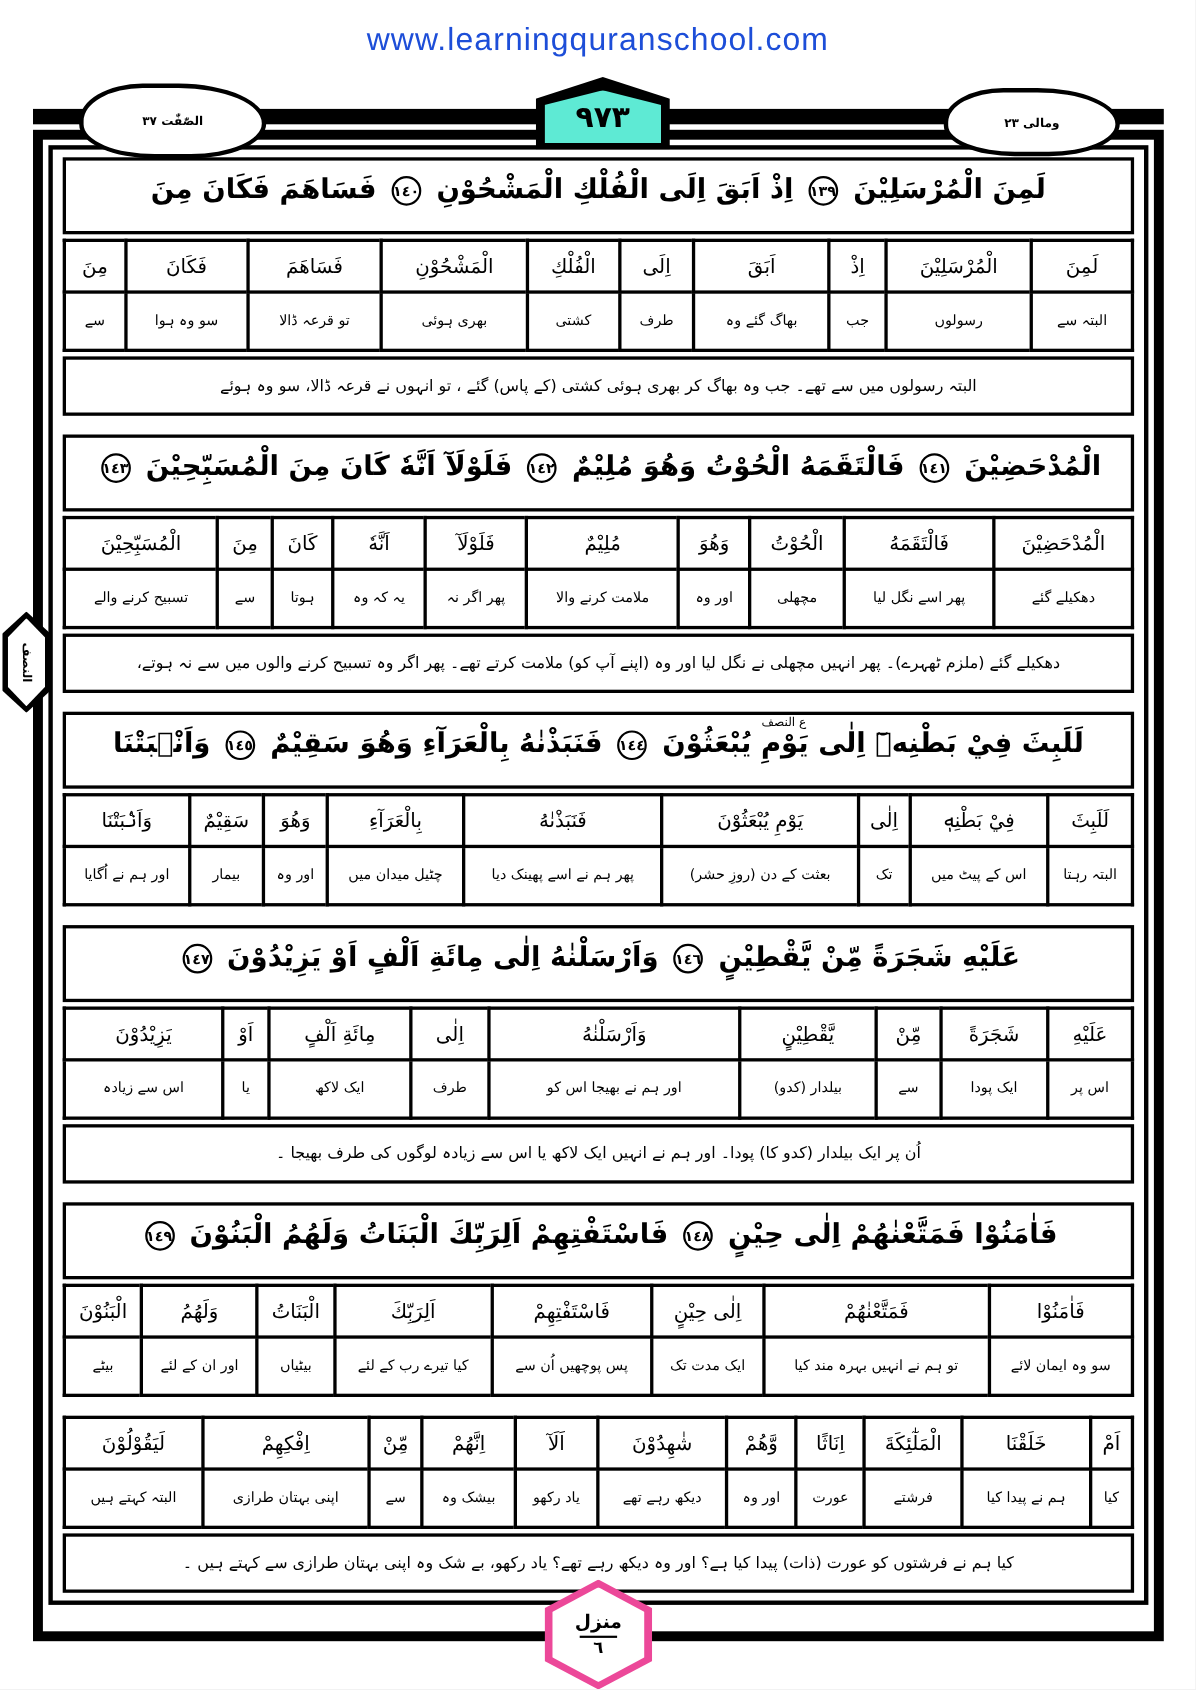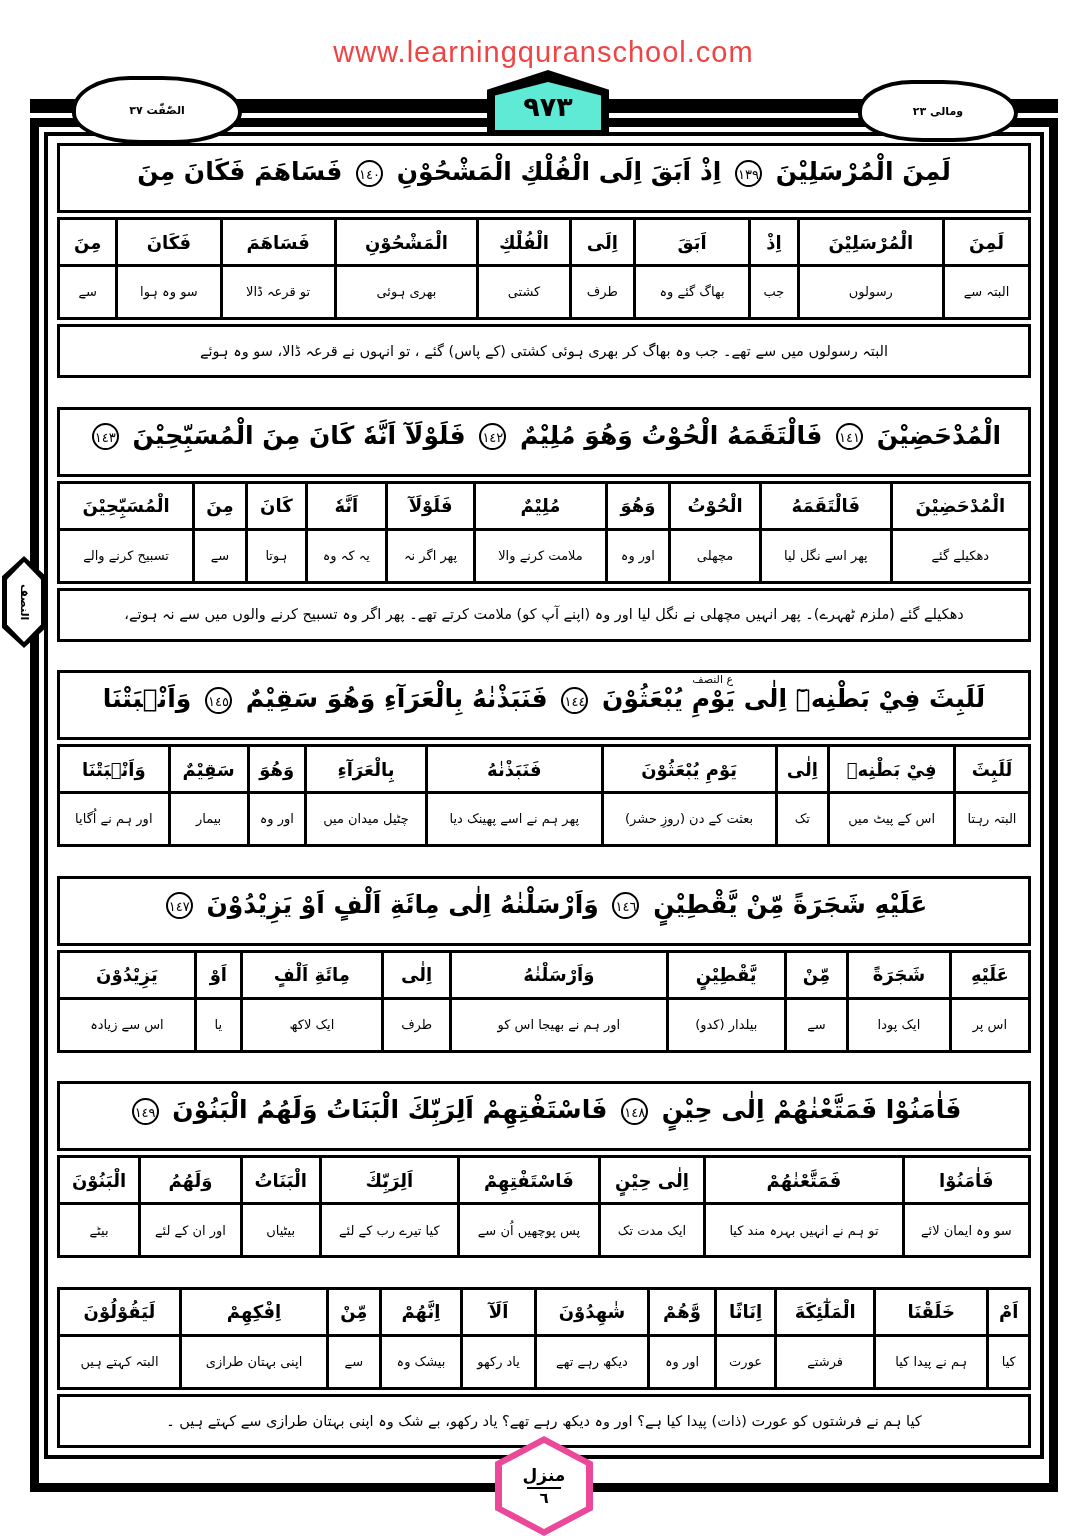--- a/index.html
+++ b/index.html
@@ -1,45 +1,45 @@
 <!DOCTYPE html>
 <html lang="ur"><head>
 <meta charset="utf-8">
 <style>
   html,body{margin:0;padding:0;background:#e8e8e8;}
   #page{position:relative;width:1087px;height:1536px;background:#ffffff;overflow:hidden;
         font-family:"DejaVu Sans",sans-serif;color:#000;}
-  .site-url{position:absolute;top:36px;left:0;right:0;text-align:center;
-            font-family:"Liberation Sans",sans-serif;font-size:29px;color:#ef4444;letter-spacing:1px;}
+  .site-url{position:absolute;top:20px;left:0;right:0;text-align:center;
+            font-family:"Liberation Sans",sans-serif;font-size:29px;color:#1d4ed8;letter-spacing:1px;}
   .top-band{position:absolute;left:30px;top:99px;width:1028px;height:14px;background:#000;}
   .badge{position:absolute;background:#fff;border:4px solid #000;z-index:3;
          border-radius:42% 58% 50% 50% / 62% 66% 58% 56%;
          display:flex;align-items:center;justify-content:center;
          font-weight:bold;font-size:11px;direction:rtl;text-align:center;}
   .badge-left{left:72px;top:76px;width:162px;height:60px;}
   .badge-right{left:858px;top:80px;width:152px;height:54px;}
   .pagenum{position:absolute;left:487px;top:70px;width:122px;height:66px;background:#000;z-index:3;
            clip-path:polygon(50% 0,100% 30%,100% 100%,0 100%,0 30%);}
   .pagenum-inner{position:absolute;left:8px;top:12px;width:106px;height:48px;background:#5eead4;
            clip-path:polygon(50% 0,100% 28%,100% 100%,0 100%,0 28%);
            display:flex;align-items:center;justify-content:center;font-size:27px;font-weight:bold;}
   .main-frame{position:absolute;left:30px;top:118px;width:1028px;height:1374px;box-sizing:border-box;
            border:9px solid #000;padding:5px 5px 24px 5px;background:#fff;}
   .inner-frame{width:100%;height:100%;box-sizing:border-box;border:4px solid #000;
            padding:7px 9px;display:flex;flex-direction:column;justify-content:space-between;direction:rtl;}
   .section{display:flex;flex-direction:column;gap:4px;}
   .verse{position:relative;border:3px solid #000;min-height:52px;direction:rtl;text-align:center;
          font-size:25px;font-weight:bold;line-height:1.45;padding:8px 8px 4px;}
   .ayah-num{display:inline-block;width:27px;height:27px;line-height:25px;box-sizing:border-box;
-         border:2.5px solid #000;border-radius:50%;font-size:13px;font-weight:normal;
+         border:2.5px solid #000;border-radius:50%;font-size:13px;font-weight:bold;
          margin:0 5px;text-align:center;vertical-align:middle;}
   .annotation{position:absolute;top:1px;right:295px;font-size:11px;font-weight:normal;line-height:1;}
   .wordtable{width:100%;border-collapse:collapse;table-layout:auto;direction:rtl;}
   .wordtable td{border:3px solid #000;text-align:center;vertical-align:middle;padding:2px 4px;}
-  .word-cell{font-size:18px;font-weight:bold;height:40px;white-space:nowrap;}
+  .word-cell{font-size:18px;font-weight:normal;height:40px;white-space:nowrap;}
   .meaning-cell{font-size:13px;height:46px;line-height:1.35;}
   .translation{border:3px solid #000;min-height:42px;direction:rtl;text-align:center;
          font-size:14.5px;display:flex;align-items:center;justify-content:center;
          padding:3px 12px;line-height:1.4;}
   .margin-ornament{position:absolute;left:2px;top:556px;width:44px;height:92px;background:#000;z-index:2;
          clip-path:polygon(50% 0,100% 22%,100% 78%,50% 100%,0 78%,0 22%);}
   .margin-ornament-inner{position:absolute;left:5px;top:6px;width:34px;height:80px;background:#fff;
          clip-path:polygon(50% 0,100% 22%,100% 78%,50% 100%,0 78%,0 22%);
          display:flex;align-items:center;justify-content:center;
          font-size:11px;font-weight:bold;writing-mode:vertical-rl;}
@@ -184,20 +184,21 @@
                 <td class="meaning-cell">سے</td>
                 <td class="meaning-cell">بیلدار (کدو)</td>
                 <td class="meaning-cell">اور ہم نے بھیجا اس کو</td>
                 <td class="meaning-cell">طرف</td>
                 <td class="meaning-cell">ایک لاکھ</td>
                 <td class="meaning-cell">یا</td>
                 <td class="meaning-cell">اس سے زیادہ</td>
               </tr>
             </tbody>
           </table>
+          <div class="translation">اُن پر ایک بیلدار (کدو کا) پودا۔ اور ہم نے انہیں ایک لاکھ یا اس سے زیادہ لوگوں کی طرف بھیجا ۔</div>
         </div>
         <div class="section">
           <div class="verse">فَاٰمَنُوْا فَمَتَّعْنٰهُمْ اِلٰى حِيْنٍ <span class="ayah-num">١٤٨</span> فَاسْتَفْتِهِمْ اَلِرَبِّكَ الْبَنَاتُ وَلَهُمُ الْبَنُوْنَ <span class="ayah-num">١٤٩</span></div>
           <table class="wordtable">
             <tbody>
               <tr>
                 <td class="word-cell">فَاٰمَنُوْا</td>
                 <td class="word-cell">فَمَتَّعْنٰهُمْ</td>
                 <td class="word-cell">اِلٰى حِيْنٍ</td>
                 <td class="word-cell">فَاسْتَفْتِهِمْ</td>

